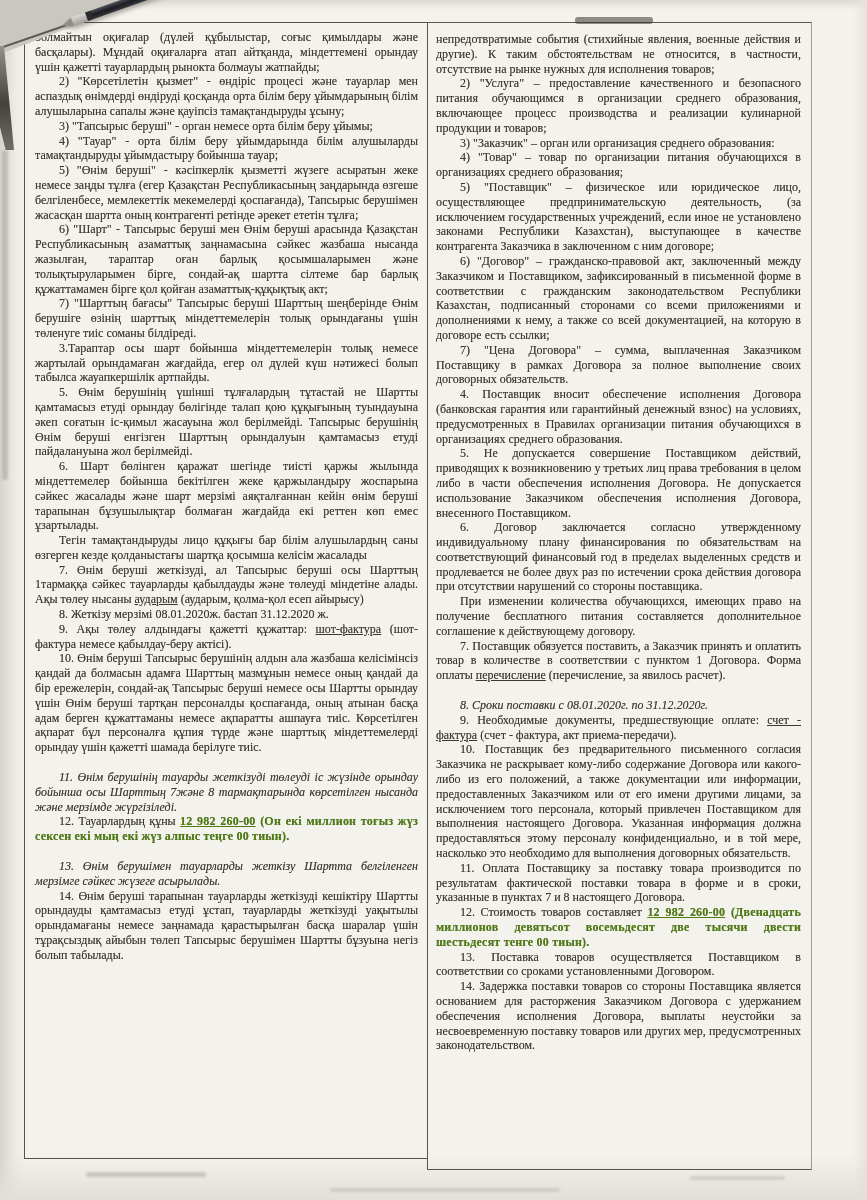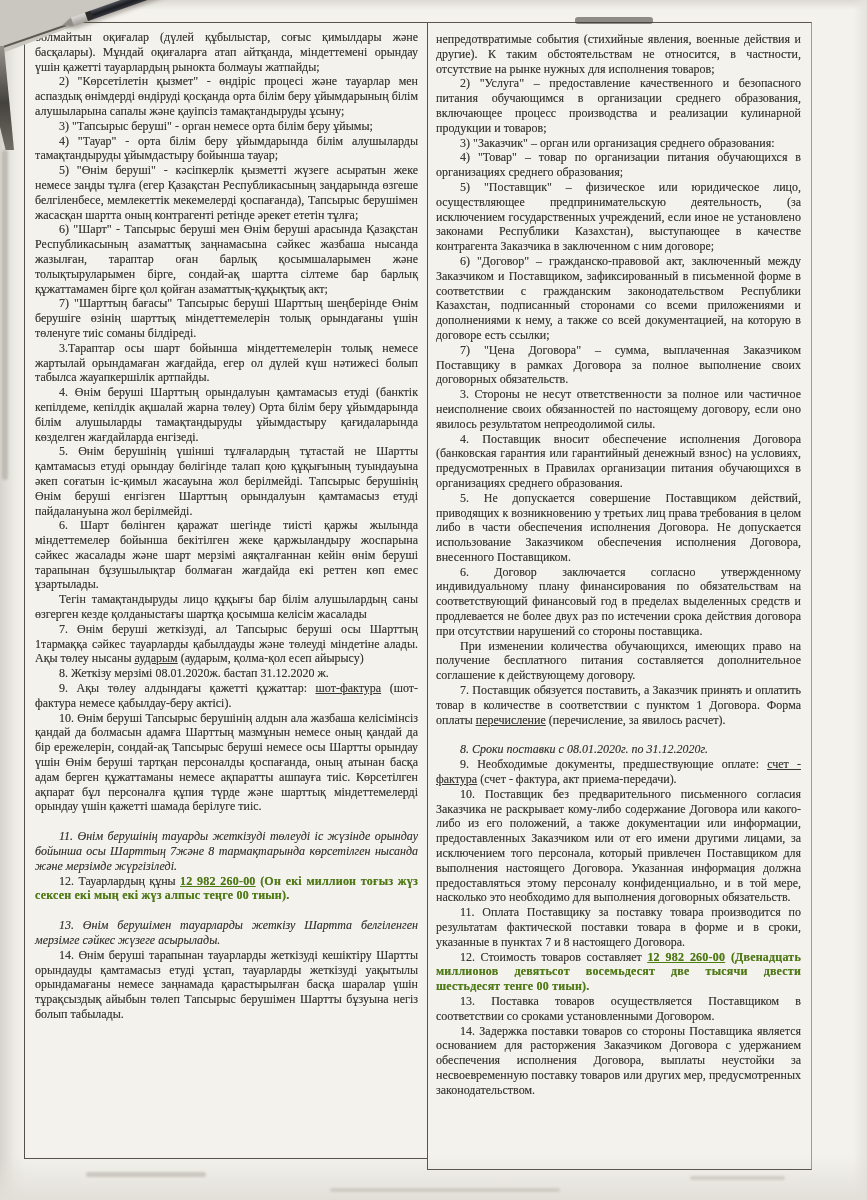--- a/index.html
+++ b/index.html
@@ -72,42 +72,40 @@
   <div class="doc-table">
     <div class="cell cell-left" id="col-left">
         <p class="para"><span>болмайтын оқиғалар (дүлей құбылыстар, соғыс қимылдары және басқалары). Мұндай оқиғаларға атап айтқанда, міндеттемені орындау үшін қажетті тауарлардың рынокта болмауы жатпайды;</span></p>
         <p class="para ind"><span>2) "Көрсетілетін қызмет" - өндіріс процесі және тауарлар мен аспаздық өнімдерді өндіруді қосқанда орта білім беру ұйымдарының білім алушыларына сапалы және қауіпсіз тамақтандыруды ұсыну;</span></p>
         <p class="para ind"><span>3) "Тапсырыс беруші" - орган немесе орта білім беру ұйымы;</span></p>
         <p class="para ind"><span>4) "Тауар" - орта білім беру ұйымдарында білім алушыларды тамақтандыруды ұйымдастыру бойынша тауар;</span></p>
         <p class="para ind"><span>5) "Өнім беруші" - кәсіпкерлік қызметті жүзеге асыратын жеке немесе заңды тұлға (егер Қазақстан Республикасының заңдарында өзгеше белгіленбесе, мемлекеттік мекемелерді қоспағанда), Тапсырыс берушімен жасасқан шартта оның контрагенті ретінде әрекет ететін тұлға;</span></p>
         <p class="para ind"><span>6) "Шарт" - Тапсырыс беруші мен Өнім беруші арасында Қазақстан Республикасының азаматтық заңнамасына сәйкес жазбаша нысанда жазылған, тараптар оған барлық қосымшаларымен және толықтыруларымен бірге, сондай-ақ шартта сілтеме бар барлық құжаттамамен бірге қол қойған азаматтық-құқықтық акт;</span></p>
         <p class="para ind"><span>7) "Шарттың бағасы" Тапсырыс беруші Шарттың шеңберінде Өнім берушіге өзінің шарттық міндеттемелерін толық орындағаны үшін төленуге тиіс соманы білдіреді.</span></p>
         <p class="para ind"><span>3.Тараптар осы шарт бойынша міндеттемелерін толық немесе жартылай орындамаған жағдайда, егер ол дүлей күш нәтижесі болып табылса жауапкершілік артпайды.</span></p>
-        <p class="para ind"><span>4. Өнім беруші Шарттың орындалуын қамтамасыз етуді (банктік кепілдеме, кепілдік ақшалай жарна төлеу) Орта білім беру ұйымдарында білім алушыларды тамақтандыруды ұйымдастыру қағидаларында көзделген жағдайларда енгізеді.</span></p>
         <p class="para ind"><span>5. Өнім берушінің үшінші тұлғалардың тұтастай не Шартты қамтамасыз етуді орындау бөлігінде талап қою құқығының туындауына әкеп соғатын іс-қимыл жасауына жол берілмейді. Тапсырыс берушінің Өнім беруші енгізген Шарттың орындалуын қамтамасыз етуді пайдалануына жол берілмейді.</span></p>
         <p class="para ind"><span>6. Шарт бөлінген қаражат шегінде тиісті қаржы жылында міндеттемелер бойынша бекітілген жеке қаржыландыру жоспарына сәйкес жасалады және шарт мерзімі аяқталғаннан кейін өнім беруші тарапынан бұзушылықтар болмаған жағдайда екі реттен көп емес ұзартылады.</span></p>
         <p class="para ind"><span>Тегін тамақтандыруды лицо құқығы бар білім алушылардың саны өзгерген кезде  қолданыстағы шартқа қосымша келісім жасалады</span></p>
         <p class="para ind"><span>7. Өнім беруші жеткізуді, ал Тапсырыс беруші осы  Шарттың 1тармаққа сәйкес тауарларды қабылдауды және төлеуді міндетіне алады. Ақы төлеу нысаны </span><span class="u">аударым</span><span>  (аударым, қолма-қол есеп айырысу)</span></p>
         <p class="para ind"><span>8. Жеткізу мерзімі 08.01.2020ж. бастап  31.12.2020 ж.</span></p>
         <p class="para ind"><span>9. Ақы төлеу алдындағы қажетті құжаттар: </span><span class="u">шот-фактура</span><span> (шот-фактура немесе қабылдау-беру актісі).</span></p>
         <p class="para ind"><span>10. Өнім беруші Тапсырыс берушінің алдын ала жазбаша келісімінсіз қандай да болмасын адамға Шарттың мазмұнын немесе оның қандай да бір ережелерін, сондай-ақ Тапсырыс беруші немесе осы Шартты орындау үшін Өнім беруші тартқан персоналды қоспағанда, оның атынан басқа адам берген құжаттаманы немесе ақпаратты ашпауға тиіс. Көрсетілген ақпарат бұл персоналға құпия түрде және шарттық міндеттемелерді орындау үшін қажетті шамада берілуге тиіс.</span></p>
         <p class="para ind gap"><span>11. Өнім берушінің тауарды жеткізуді төлеуді іс жүзінде орындау бойынша осы Шарттың 7және 8 тармақтарында көрсетілген нысанда және мерзімде жүргізіледі.</span></p>
         <p class="para ind"><span>12. Тауарлардың құны </span><span class="b u">12 982 260-00</span><span class="b"> </span><span class="b">(Он екі миллион тоғыз жүз сексен екі мың екі жүз алпыс  теңге 00 тиын).</span></p>
         <p class="para ind gap"><span>13. Өнім берушімен тауарларды жеткізу Шартта белгіленген мерзімге сәйкес жүзеге асырылады.</span></p>
         <p class="para ind"><span>14. Өнім беруші тарапынан тауарларды жеткізуді кешіктіру Шартты орындауды қамтамасыз етуді ұстап, тауарларды жеткізуді уақытылы орындамағаны немесе заңнамада қарастырылған басқа шаралар үшін тұрақсыздық айыбын төлеп Тапсырыс берушімен Шартты бұзуына негіз болып табылады.</span></p>
       </div>
     <div class="cell cell-right" id="col-right">
         <p class="para"><span>непредотвратимые события (стихийные явления, военные действия и другие). К таким обстоятельствам не относится, в частности, отсутствие на рынке нужных для исполнения товаров;</span></p>
         <p class="para ind"><span>2) "Услуга" – предоставление качественного и безопасного питания обучающимся в организации среднего образования, включающее процесс производства и реализации кулинарной продукции и товаров;</span></p>
         <p class="para ind"><span>3) "Заказчик" – орган или организация среднего образования:</span></p>
         <p class="para ind"><span>4) "Товар" – товар по организации питания обучающихся в организациях среднего образования;</span></p>
         <p class="para ind"><span>5) "Поставщик" – физическое или юридическое лицо, осуществляющее предпринимательскую деятельность, (за исключением государственных учреждений, если иное не установлено законами Республики Казахстан), выступающее в качестве контрагента Заказчика в заключенном с ним договоре;</span></p>
         <p class="para ind"><span>6) "Договор" – гражданско-правовой акт, заключенный между Заказчиком и Поставщиком, зафиксированный в письменной форме в соответствии с гражданским законодательством Республики Казахстан, подписанный сторонами со всеми приложениями и дополнениями к нему, а также со всей документацией, на которую в договоре есть ссылки;</span></p>
         <p class="para ind"><span>7) "Цена Договора" – сумма, выплаченная Заказчиком Поставщику в рамках Договора за полное выполнение своих договорных обязательств.</span></p>
-        <p class="para ind"><span>3. Стороны не несут ответственности за полное или частичное неисполнение своих обязанностей по настоящему договору, если оно явилось результатом непреодолимой силы.</span></p>
         <p class="para ind"><span>4. Поставщик вносит обеспечение исполнения Договора (банковская гарантия или гарантийный денежный взнос) на условиях, предусмотренных в Правилах организации питания обучающихся в организациях среднего образования.</span></p>
         <p class="para ind"><span>5. Не допускается совершение Поставщиком действий, приводящих к возникновению у третьих лиц права требования в целом либо в части обеспечения исполнения Договора. Не допускается использование Заказчиком обеспечения исполнения Договора, внесенного Поставщиком.</span></p>
         <p class="para ind"><span>6. Договор заключается согласно утвержденному индивидуальному плану финансирования по обязательствам на соответствующий финансовый год в пределах выделенных средств и продлевается не более двух раз по истечении срока действия договора при отсутствии нарушений со стороны поставщика.</span></p>
         <p class="para ind"><span>При изменении количества обучающихся, имеющих право на получение бесплатного питания составляется дополнительное соглашение к действующему договору.</span></p>
         <p class="para ind"><span>7. Поставщик обязуется поставить, а Заказчик принять и оплатить товар в количестве в соответствии с пунктом 1 Договора. Форма оплаты  </span><span class="u">перечисление</span><span> (перечисление, за явилось расчет).</span></p>
         <p class="para ind gap"><span>8. Сроки поставки с 08.01.2020г. по 31.12.2020г.</span></p>
         <p class="para ind"><span>9. Необходимые документы, предшествующие оплате: </span><span class="u">счет - фактура</span><span> (счет - фактура, акт приема-передачи).</span></p>
         <p class="para ind"><span>10. Поставщик без предварительного письменного согласия Заказчика не раскрывает кому-либо содержание Договора или какого-либо из его положений, а также документации или информации, предоставленных Заказчиком или от его имени другими лицами, за исключением того персонала, который привлечен Поставщиком для выполнения настоящего Договора. Указанная информация должна предоставляться этому персоналу конфиденциально, и в той мере, насколько это необходимо для выполнения договорных обязательств.</span></p>
         <p class="para ind"><span>11. Оплата Поставщику за поставку товара производится по результатам фактической поставки товара в форме и в сроки, указанные в пунктах 7 и 8 настоящего Договора.</span></p>
         <p class="para ind"><span>12. Стоимость товаров составляет </span><span class="b u">12 982 260-00</span><span class="b"> </span><span class="b">(Двенадцать миллионов девятьсот восемьдесят две тысячи двести шестьдесят тенге 00 тиын).</span></p>

